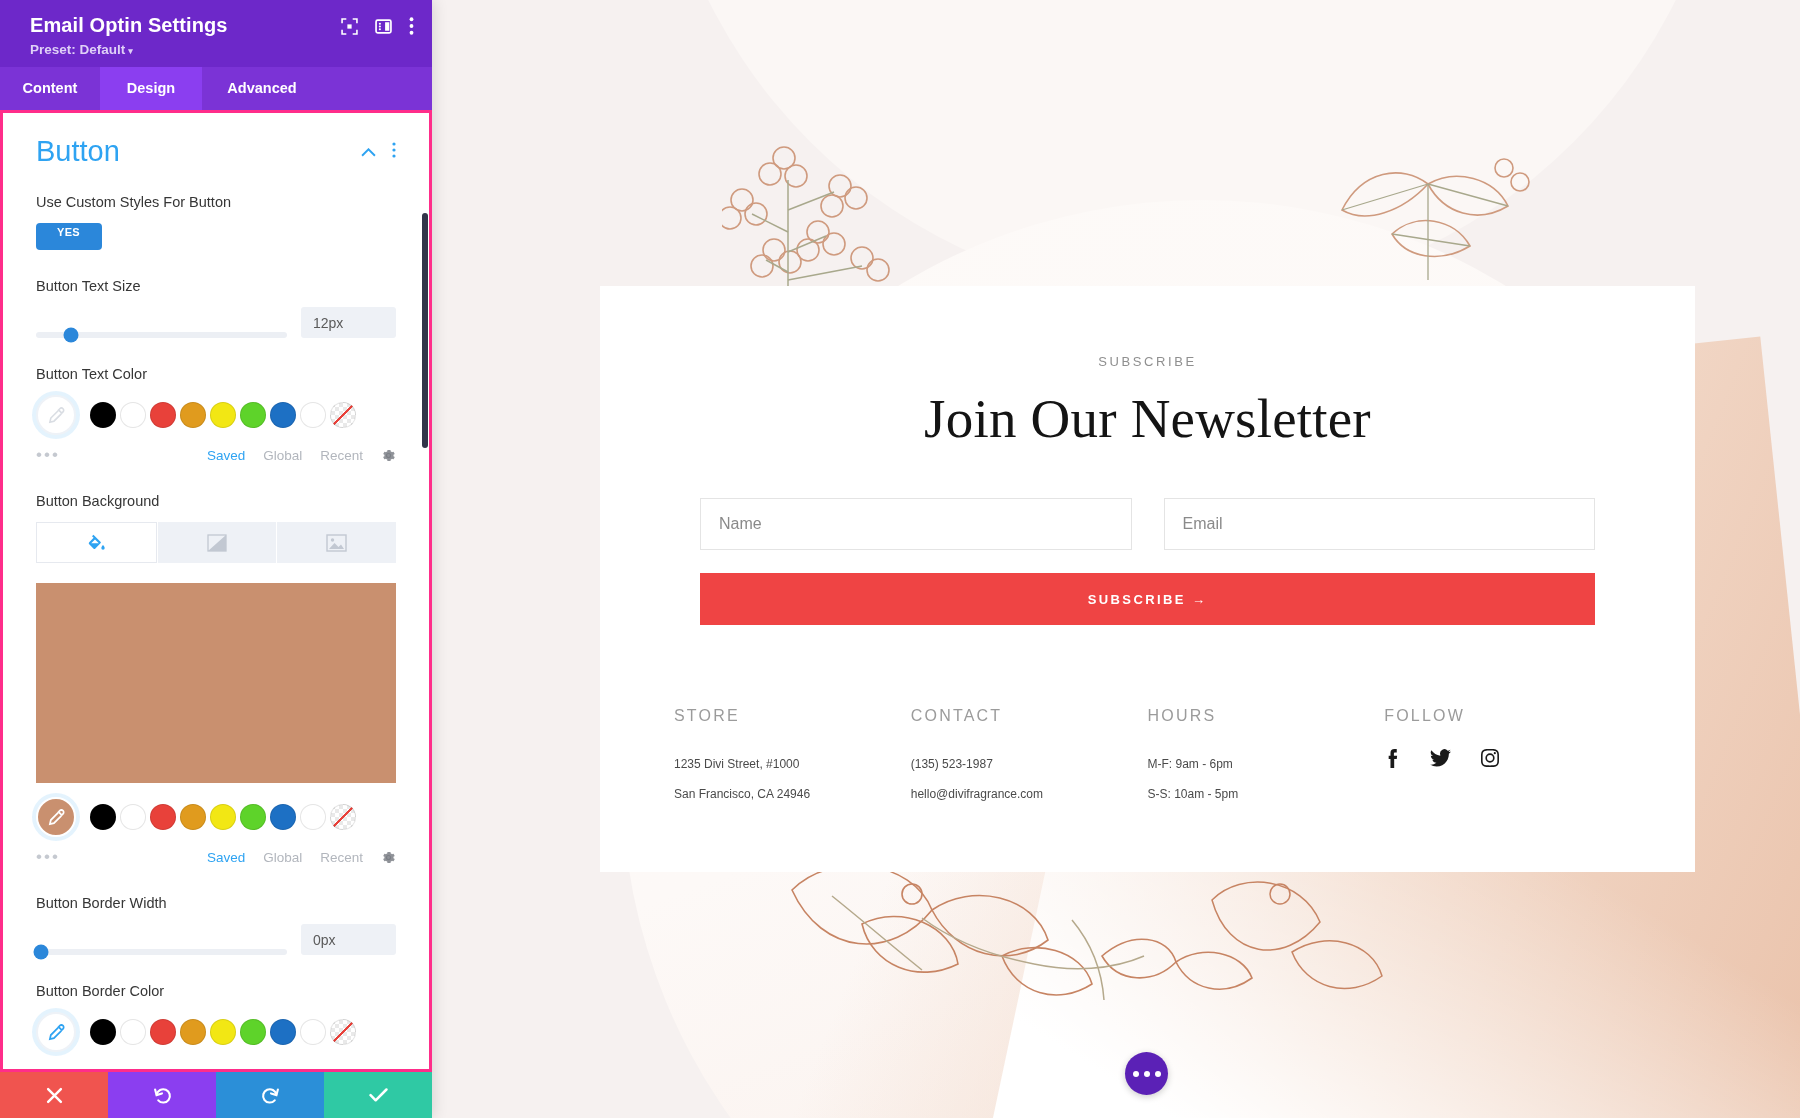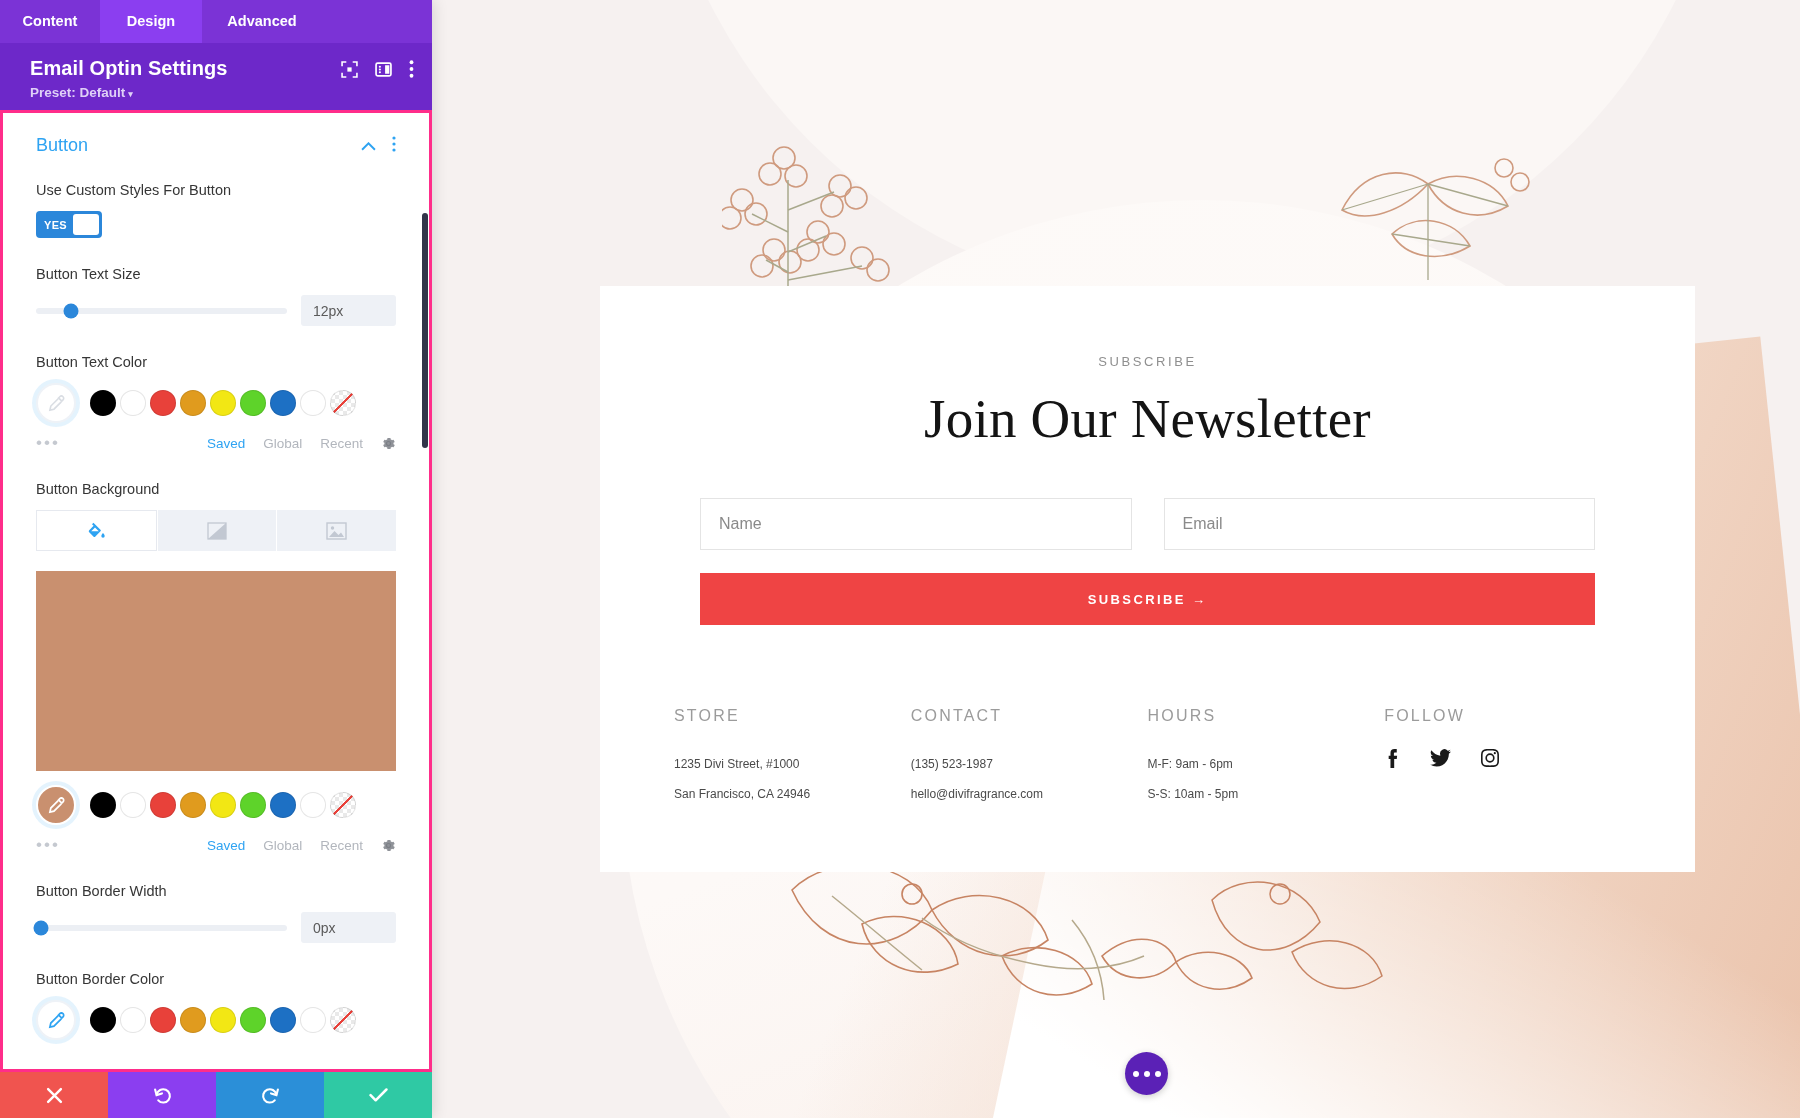--- a/index.html
+++ b/index.html
@@ -202,50 +202,51 @@
   }
   .pb-inner { padding: 22px 33px 0 33px; }
 
   .sec-head {
     display: flex; align-items: center;
     margin-bottom: 26px;
   }
   #section-title {
     flex: 1;
     color: #2ea3f2;
-    font-size: 18px;
+    font-size: 29px;
     font-weight: 400;
   }
   .sec-head .chev, .sec-head .dots3 { color: #2ea3f2; cursor: pointer; }
   .sec-head .dots3 { margin-left: 16px; }
 
   .field-label {
     font-size: 14.5px;
     color: #363636;
     margin-bottom: 13px;
   }
   .group { margin-bottom: 28px; }
 
   #custom-styles-toggle {
     width: 66px; height: 27px;
     border-radius: 4px;
     background: #2b87da;
     display: flex; align-items: center;
     padding: 3px;
     cursor: pointer;
+    flex-direction: column;
   }
   #custom-styles-toggle .tg-label {
     color: #fff; font-size: 11px; font-weight: 700;
     padding: 0 6px 0 5px; letter-spacing: .3px;
   }
   #custom-styles-toggle .knob {
     flex: 1; height: 21px; background: #fff; border-radius: 3px;
   }
 
-  .slider-row { display: flex; align-items: center; gap: 14px; }
+  .slider-row { display: flex; align-items: flex-end; gap: 14px; }
   .slider {
     flex: 1; height: 6px;
     background: #eceff4; border-radius: 3px;
     position: relative; cursor: pointer;
   }
   .slider .knob {
     position: absolute; top: 50%; transform: translate(-50%,-50%);
     width: 15px; height: 15px; border-radius: 50%;
     background: #2b87da;
   }
@@ -465,26 +466,20 @@
 
   <div id="fab" style="background: rgb(91, 33, 182);">
     <i></i>
     <i></i>
     <i></i>
   </div>
 </div>
 
 <div id="settings-panel">
 
-  <div id="panel-tabs">
-    <div class="ptab t0">Content</div>
-    <div class="ptab t1">Design</div>
-    <div class="ptab t2">Advanced</div>
-  </div>
-
   <div id="panel-header">
     <div class="hdr-top">
       <div id="panel-title">Email Optin Settings</div>
       <div class="hdr-icons">
         <span>
           <svg width="17" height="17" viewBox="0 0 16 16" fill="none" stroke="#fff" stroke-width="1.5">
             <path d="M1 5V1h4M15 5V1h-4M1 11v4h4M15 11v4h-4"></path>
               <rect x="6" y="6" width="4" height="4" fill="#fff" stroke="none"></rect>
           </svg>
         </span>
@@ -504,20 +499,26 @@
               <circle cx="2" cy="14" r="1.7"></circle>
           </svg>
         </span>
       </div>
     </div>
     <div id="preset-row">
       <span>Preset: Default</span><span class="caret">▾</span>
     </div>
   </div>
 
+  <div id="panel-tabs">
+    <div class="ptab t0">Content</div>
+    <div class="ptab t1">Design</div>
+    <div class="ptab t2">Advanced</div>
+  </div>
+
   <div id="panel-body-wrap">
     <div id="panel-body">
       <div class="pb-inner">
 
         <div class="sec-head">
           <div id="section-title">Button</div>
           <span class="chev">
             <svg width="15" height="9" viewBox="0 0 14 8" fill="none" stroke="#2ea3f2" stroke-width="1.8">
                 <path d="M1 7l6-6 6 6"></path>
               </svg>

